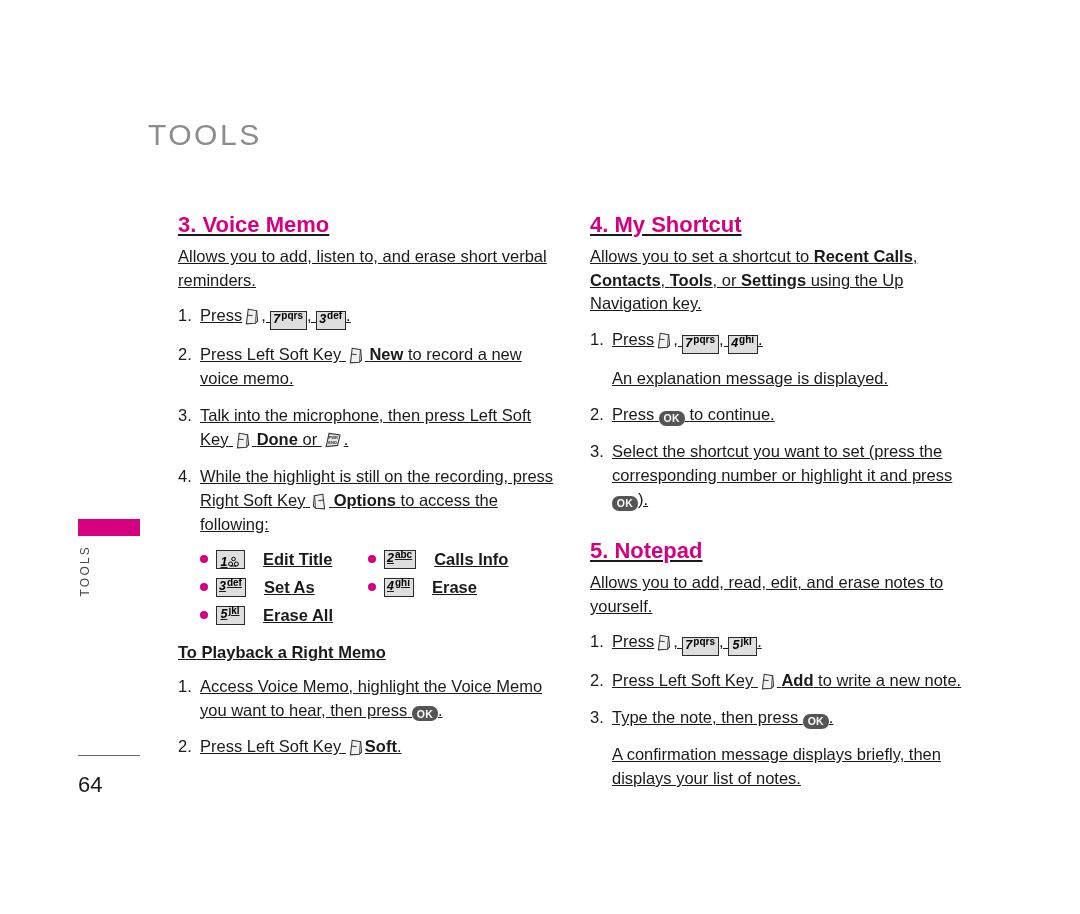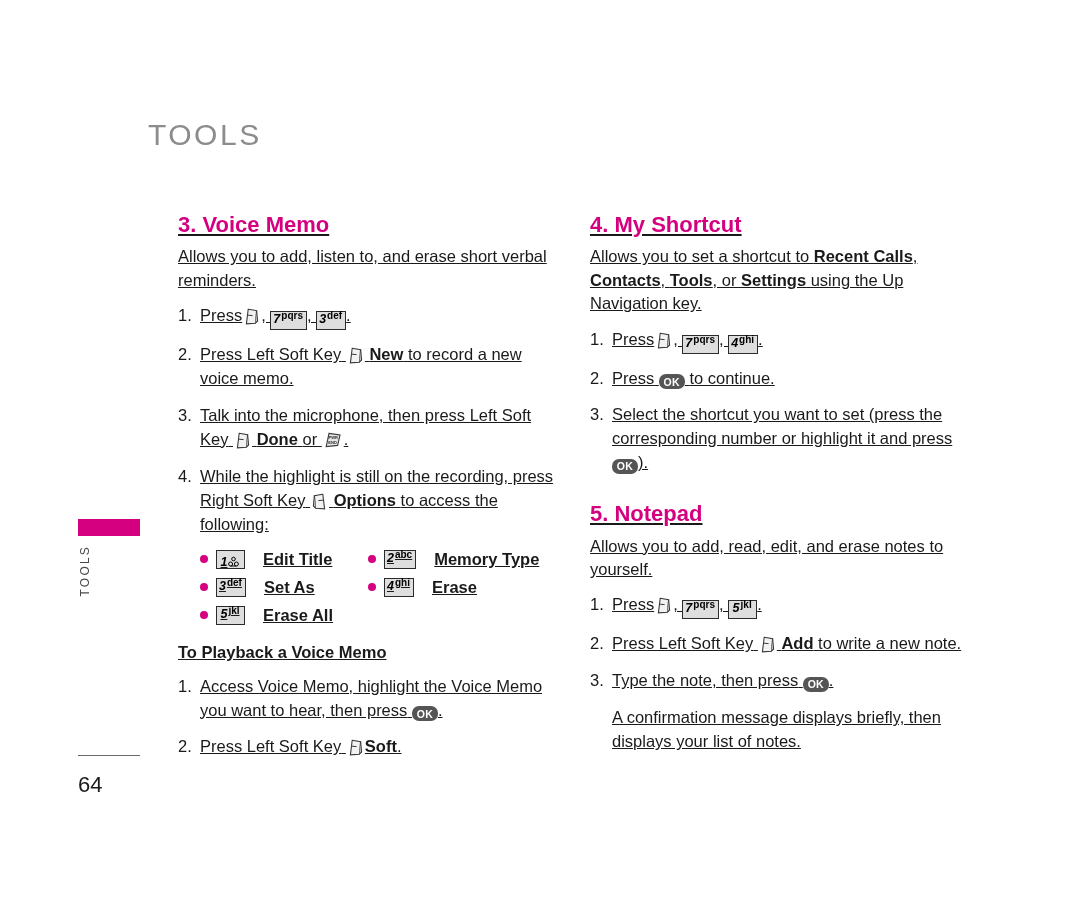--- a/index.html
+++ b/index.html
@@ -313,21 +313,21 @@
             </svg></span>
         </span>
       <span class="lbl">Edit Title</span>
     </div>
     <div class="opt">
       <span class="dot"></span>
       <span class="keycap">
           <span class="d">2</span>
           <span class="s">abc</span>
         </span>
-      <span class="lbl">Memory Type</span>
+      <span class="lbl">Calls Info</span>
     </div>
     <div class="opt">
       <span class="dot"></span>
       <span class="keycap">
           <span class="d">3</span>
           <span class="s">def</span>
         </span>
       <span class="lbl">Set As</span>
     </div>
     <div class="opt">
@@ -342,21 +342,21 @@
       <span class="dot"></span>
       <span class="keycap">
           <span class="d">5</span>
           <span class="s">jkl</span>
         </span>
       <span class="lbl">Erase All</span>
     </div>
     <div></div>
   </div>
 
-  <h3 class="subhead">To Playback a Voice Memo</h3>
+  <h3 class="subhead">To Playback a Right Memo</h3>
 
   <ol class="steps">
     <li>
       <span class="num">1.</span>
       <span>Access Voice Memo, highlight the Voice Memo you want to hear, then press</span>
       <span class="okkey">OK</span><span>.</span>
     </li>
     <li>
       <span class="num">2.</span>
       <span>Press Left Soft Key</span>
@@ -387,20 +387,21 @@
           <span class="d">7</span>
           <span class="s">pqrs</span>
         </span>,
       <span class="keycap">
           <span class="d">4</span>
           <span class="s">ghi</span>
         </span><span>.</span>
     </li>
   </ol>
 
+  <div class="sub-note">An explanation message is displayed.</div>
 
   <ol class="steps">
     <li>
       <span class="num">2.</span>
       <span>Press</span>
       <span class="okkey">OK</span>
       <span>to continue.</span>
     </li>
     <li>
       <span class="num">3.</span>

